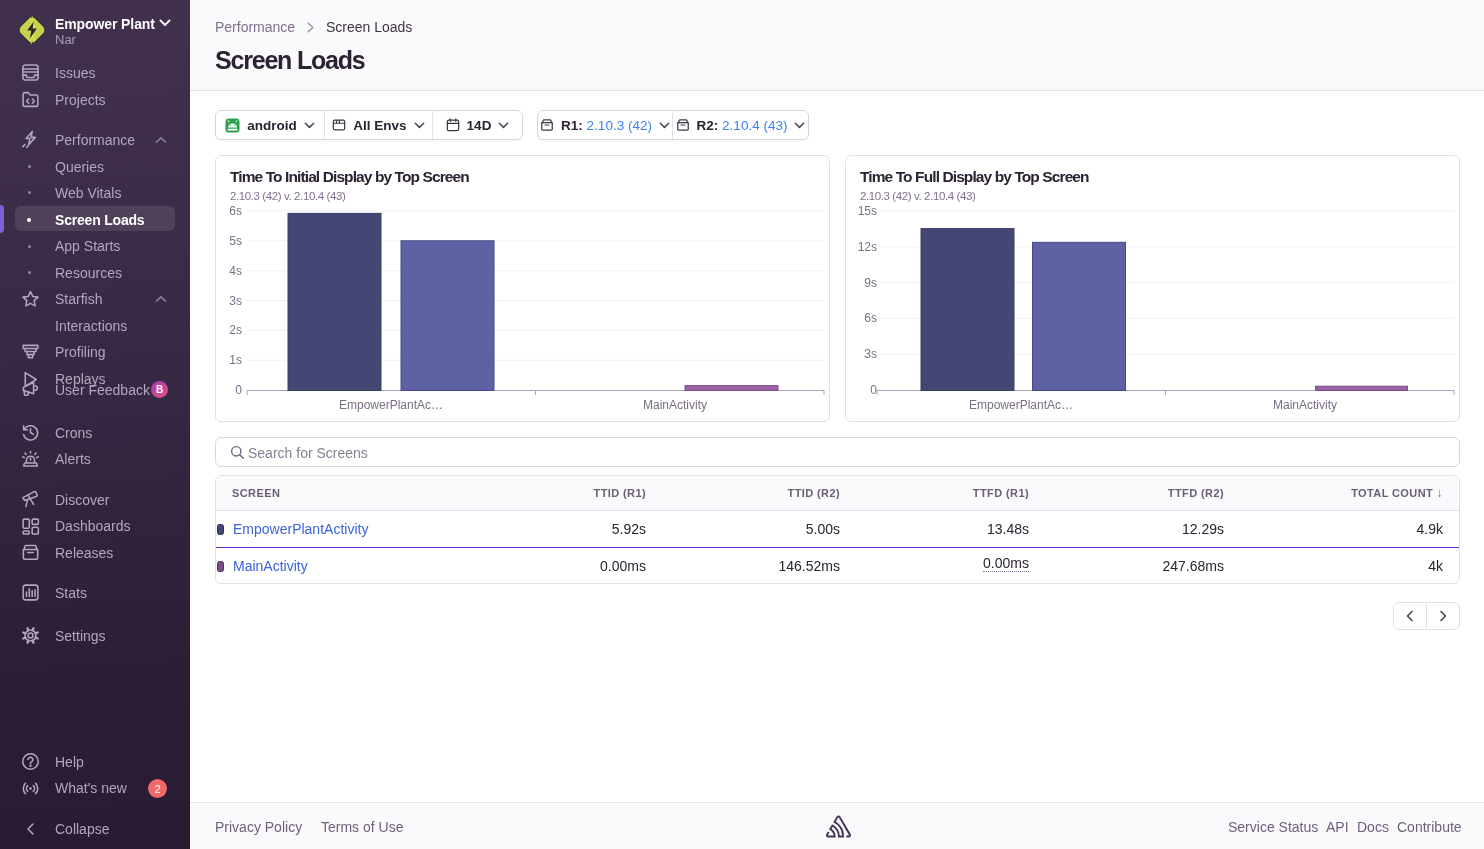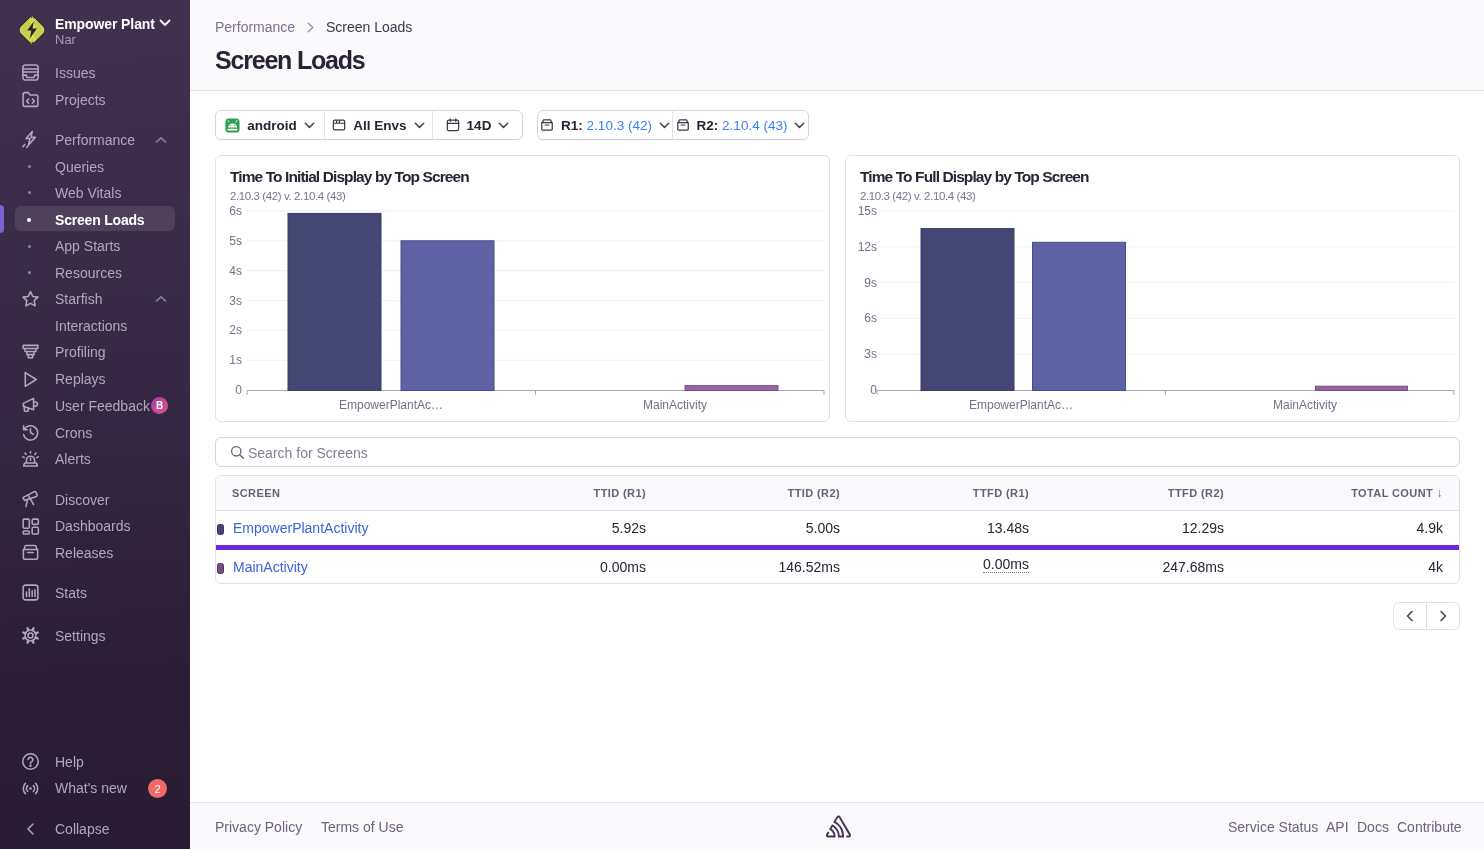--- a/index.html
+++ b/index.html
@@ -41,21 +41,21 @@
 .chart-sub { position:absolute; left:14px; top:34px; font-size:11.5px; letter-spacing:-0.4px; color:#80708F; }
 
 #search { position:absolute; left:25px; top:437px; width:1245px; height:30px; border:1px solid #DAD4E1; border-radius:6px; background:#fff; }
 #search .ph { position:absolute; left:32px; top:7px; font-size:14px; color:#877D93; }
 
 #tbl { position:absolute; left:25px; top:475px; width:1245px; height:109px; border:1px solid #E3DFE8; border-radius:6px; background:#fff; overflow:hidden; }
 table { border-collapse:collapse; table-layout:fixed; width:1243px; }
 th { height:34px; background:#FAF9FB; border-bottom:1px solid #E4E0E9; font-size:11px; color:#6A6076; letter-spacing:0.4px; text-align:right; padding:0 16px; font-weight:bold; }
 th.l { text-align:left; }
 td { height:37px; font-size:14px; color:#2B2233; text-align:right; padding:0 16px; }
-tr.r1 td { border-bottom:5px solid #6d28d9; }
+tr.r1 td { border-bottom:1px solid #6d28d9; }
 td.l { text-align:left; position:relative; padding-left:17px; }
 a.scr { color:#3D63DC; text-decoration:none; }
 .mark { position:absolute; left:1px; top:13px; width:7px; height:11px; border-radius:2.5px; }
 .sortarrow { color:#6C5FC7; font-size:12px; }
 .dotted { border-bottom:1px dotted #80708F; position:relative; top:-3px; }
 
 #pager { position:absolute; left:1203px; top:602px; width:67px; height:28px; border:1px solid #E3DFE8; border-radius:6px; display:flex; background:#fff; }
 #pager .pbtn { width:33px; display:flex; align-items:center; justify-content:center; }
 #pager .pbtn:first-child { border-right:1px solid #E3DFE8; }
 
@@ -152,21 +152,21 @@
       <span class="nav-label">Profiling</span>
     </div>
   <div class="nav-item" style="top:365.5px;">
       <span class="nav-icon">
         <svg width="19" height="19" viewBox="0 0 16 16" fill="none" stroke="currentColor" stroke-width="1.3" stroke-linecap="round" stroke-linejoin="round">
           <path d="M3.6 2.2 L12.8 8 L3.6 13.8 Z"></path>
         </svg>
       </span>
       <span class="nav-label">Replays</span>
     </div>
-  <div class="nav-item" style="top:392.0px;">
+  <div class="nav-item" style="top:376px;">
       <span class="nav-icon">
         <svg width="19" height="19" viewBox="0 0 16 16" fill="none" stroke="currentColor" stroke-width="1.3" stroke-linecap="round" stroke-linejoin="round">
           <path d="M2 6.2 L10.6 2 V11.6 L2 8.8 Z"></path>
           <path d="M2.8 8.6 V12 a0.9 0.9 0 0 0 0.9 0.9 H5.2 a0.9 0.9 0 0 0 0.9-0.9 V9.8 M10.6 5 h1.4 a1.8 1.8 0 0 1 0 3.6 h-1.4"></path>
         </svg>
       </span>
       <span class="nav-label">User Feedback</span>
       <span class="badge-b" style="top:5px;">B</span>
     </div>
   <div class="nav-item" style="top:419.0px;">

